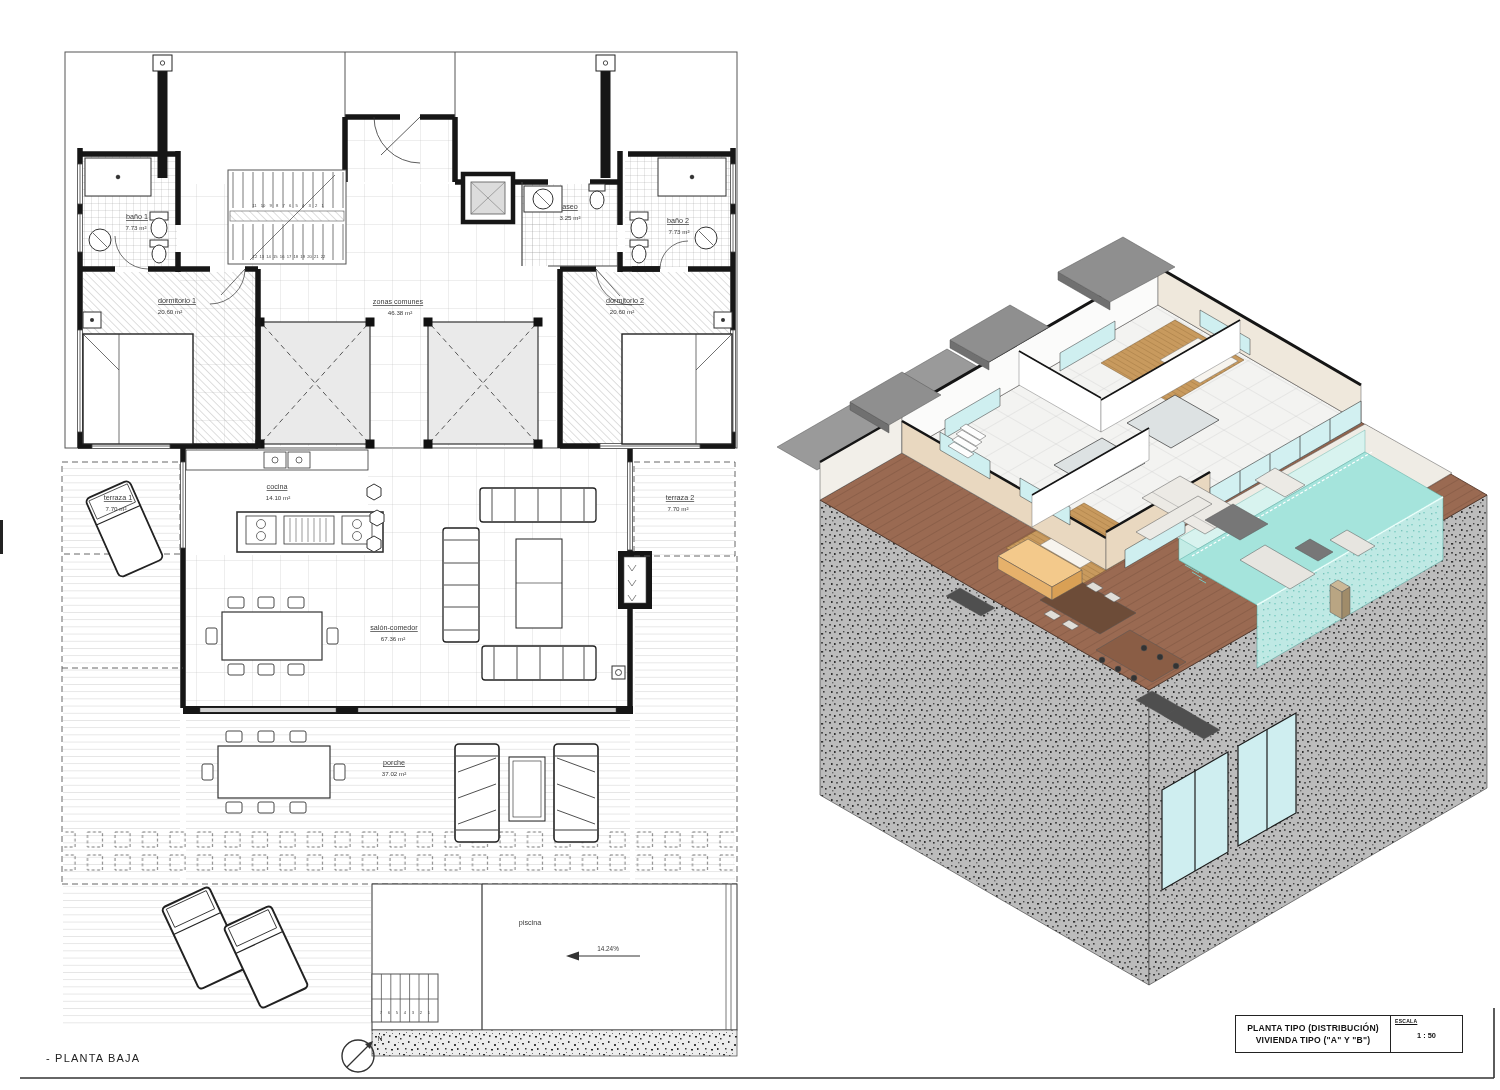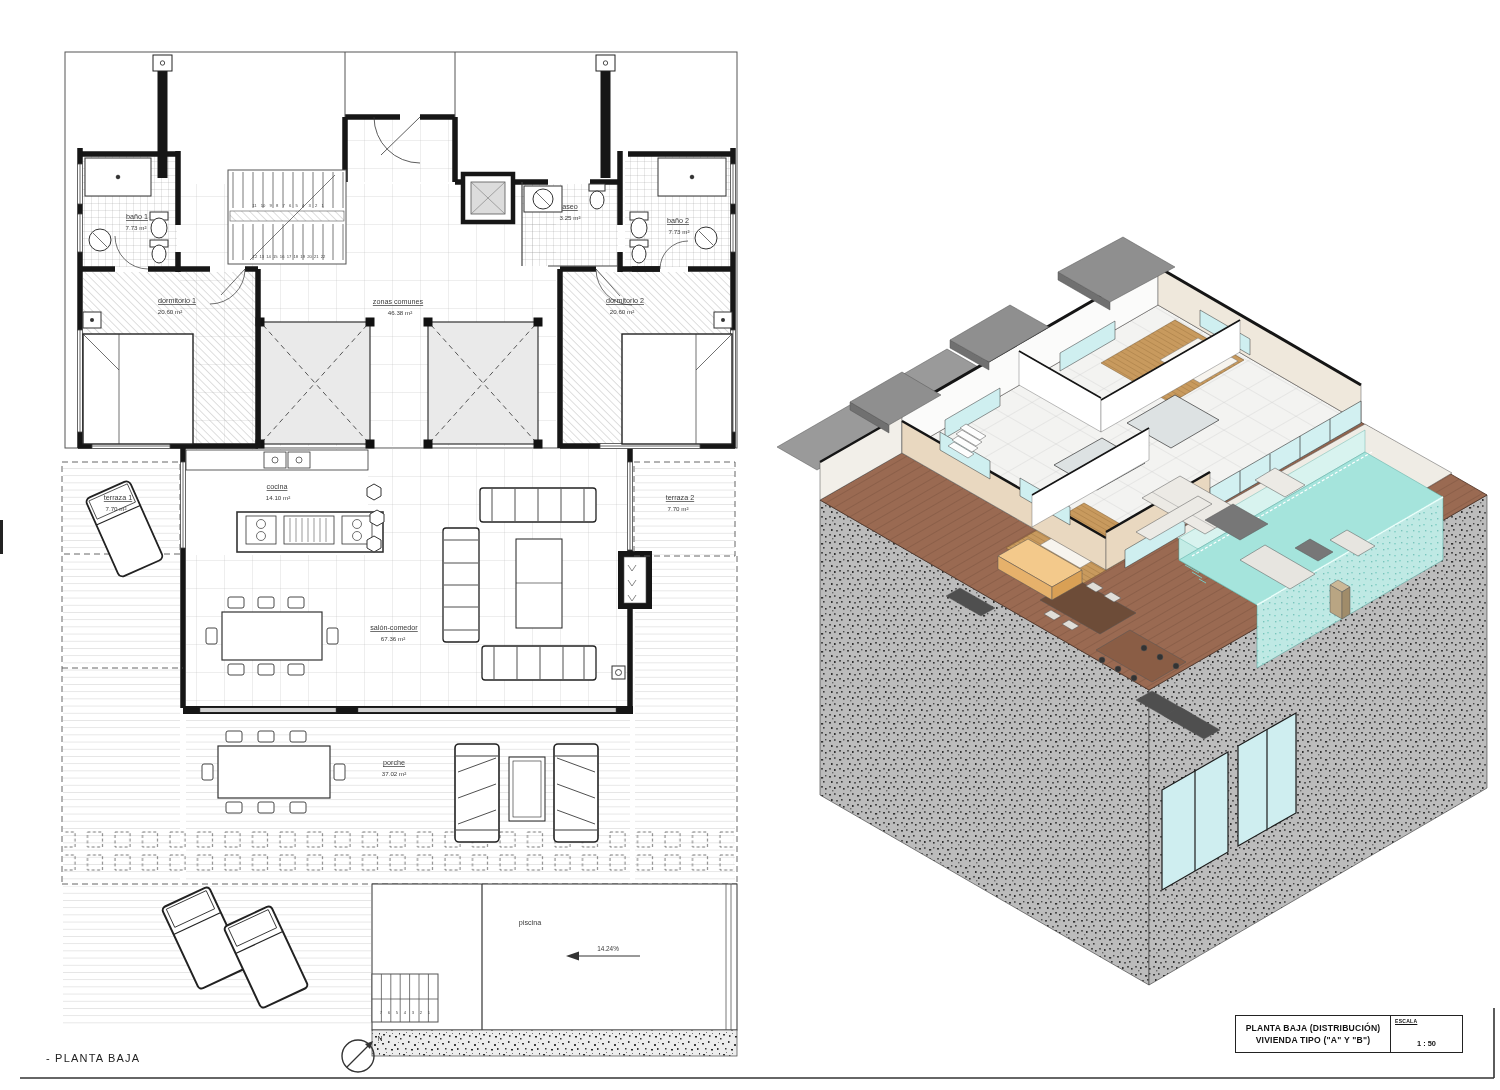--- a/index.html
+++ b/index.html
@@ -15,21 +15,21 @@
   .slope{font-size:6.4px;text-anchor:middle;}
   
   .tblock{position:absolute;left:1235px;top:1015px;width:228px;height:38px;
           border:1.4px solid #222;display:flex;box-sizing:border-box;background:#fff;}
   .tblock .main{flex:1;display:flex;flex-direction:column;align-items:center;justify-content:center;}
   .tblock .main div{font-size:8.6px;font-weight:700;color:#111;letter-spacing:.2px;line-height:1.45;white-space:nowrap;}
   .tblock .scale{width:72px;border-left:1.4px solid #222;position:relative;box-sizing:border-box;}
   .tblock .scale .esc{position:absolute;top:2px;left:4px;font-size:5px;font-weight:700;
                       text-decoration:underline;color:#111;letter-spacing:.3px;}
   .tblock .scale .val{position:absolute;top:15px;left:0;width:100%;text-align:center;
-                      font-size:7.4px;font-weight:700;color:#111;margin-top:8px;}
+                      font-size:7.4px;font-weight:700;color:#111;}
 </style>
 </head>
 <body>
 
 <div class="sheet">
 
 <svg width="1500" height="1090" viewBox="0 0 1500 1090">
 <defs>
   <pattern id="tile8" width="7" height="7" patternUnits="userSpaceOnUse">
     <path d="M0,0H7 M0,0V7" fill="none" stroke="#909090" stroke-width="0.4"></path>
@@ -565,21 +565,21 @@
 
 <g stroke="#333">
   <line x1="20" y1="1078" x2="1494" y2="1078" stroke-width="1.6"></line>
   <line x1="1494" y1="1008" x2="1494" y2="1078" stroke-width="1.6"></line>
   <rect x="0" y="520" width="3" height="34" fill="#222" stroke="none"></rect>
 </g>
 </svg>
 
 <div class="tblock">
   <div class="main">
-    <div>PLANTA BAJA (DISTRIBUCIÓN)</div>
+    <div>PLANTA TIPO (DISTRIBUCIÓN)</div>
     <div>VIVIENDA TIPO ("A" Y "B")</div>
   </div>
   <div class="scale">
     <span class="esc">ESCALA</span>
     <span class="val">1 : 50</span>
   </div>
 </div>
 
 </div>
 

